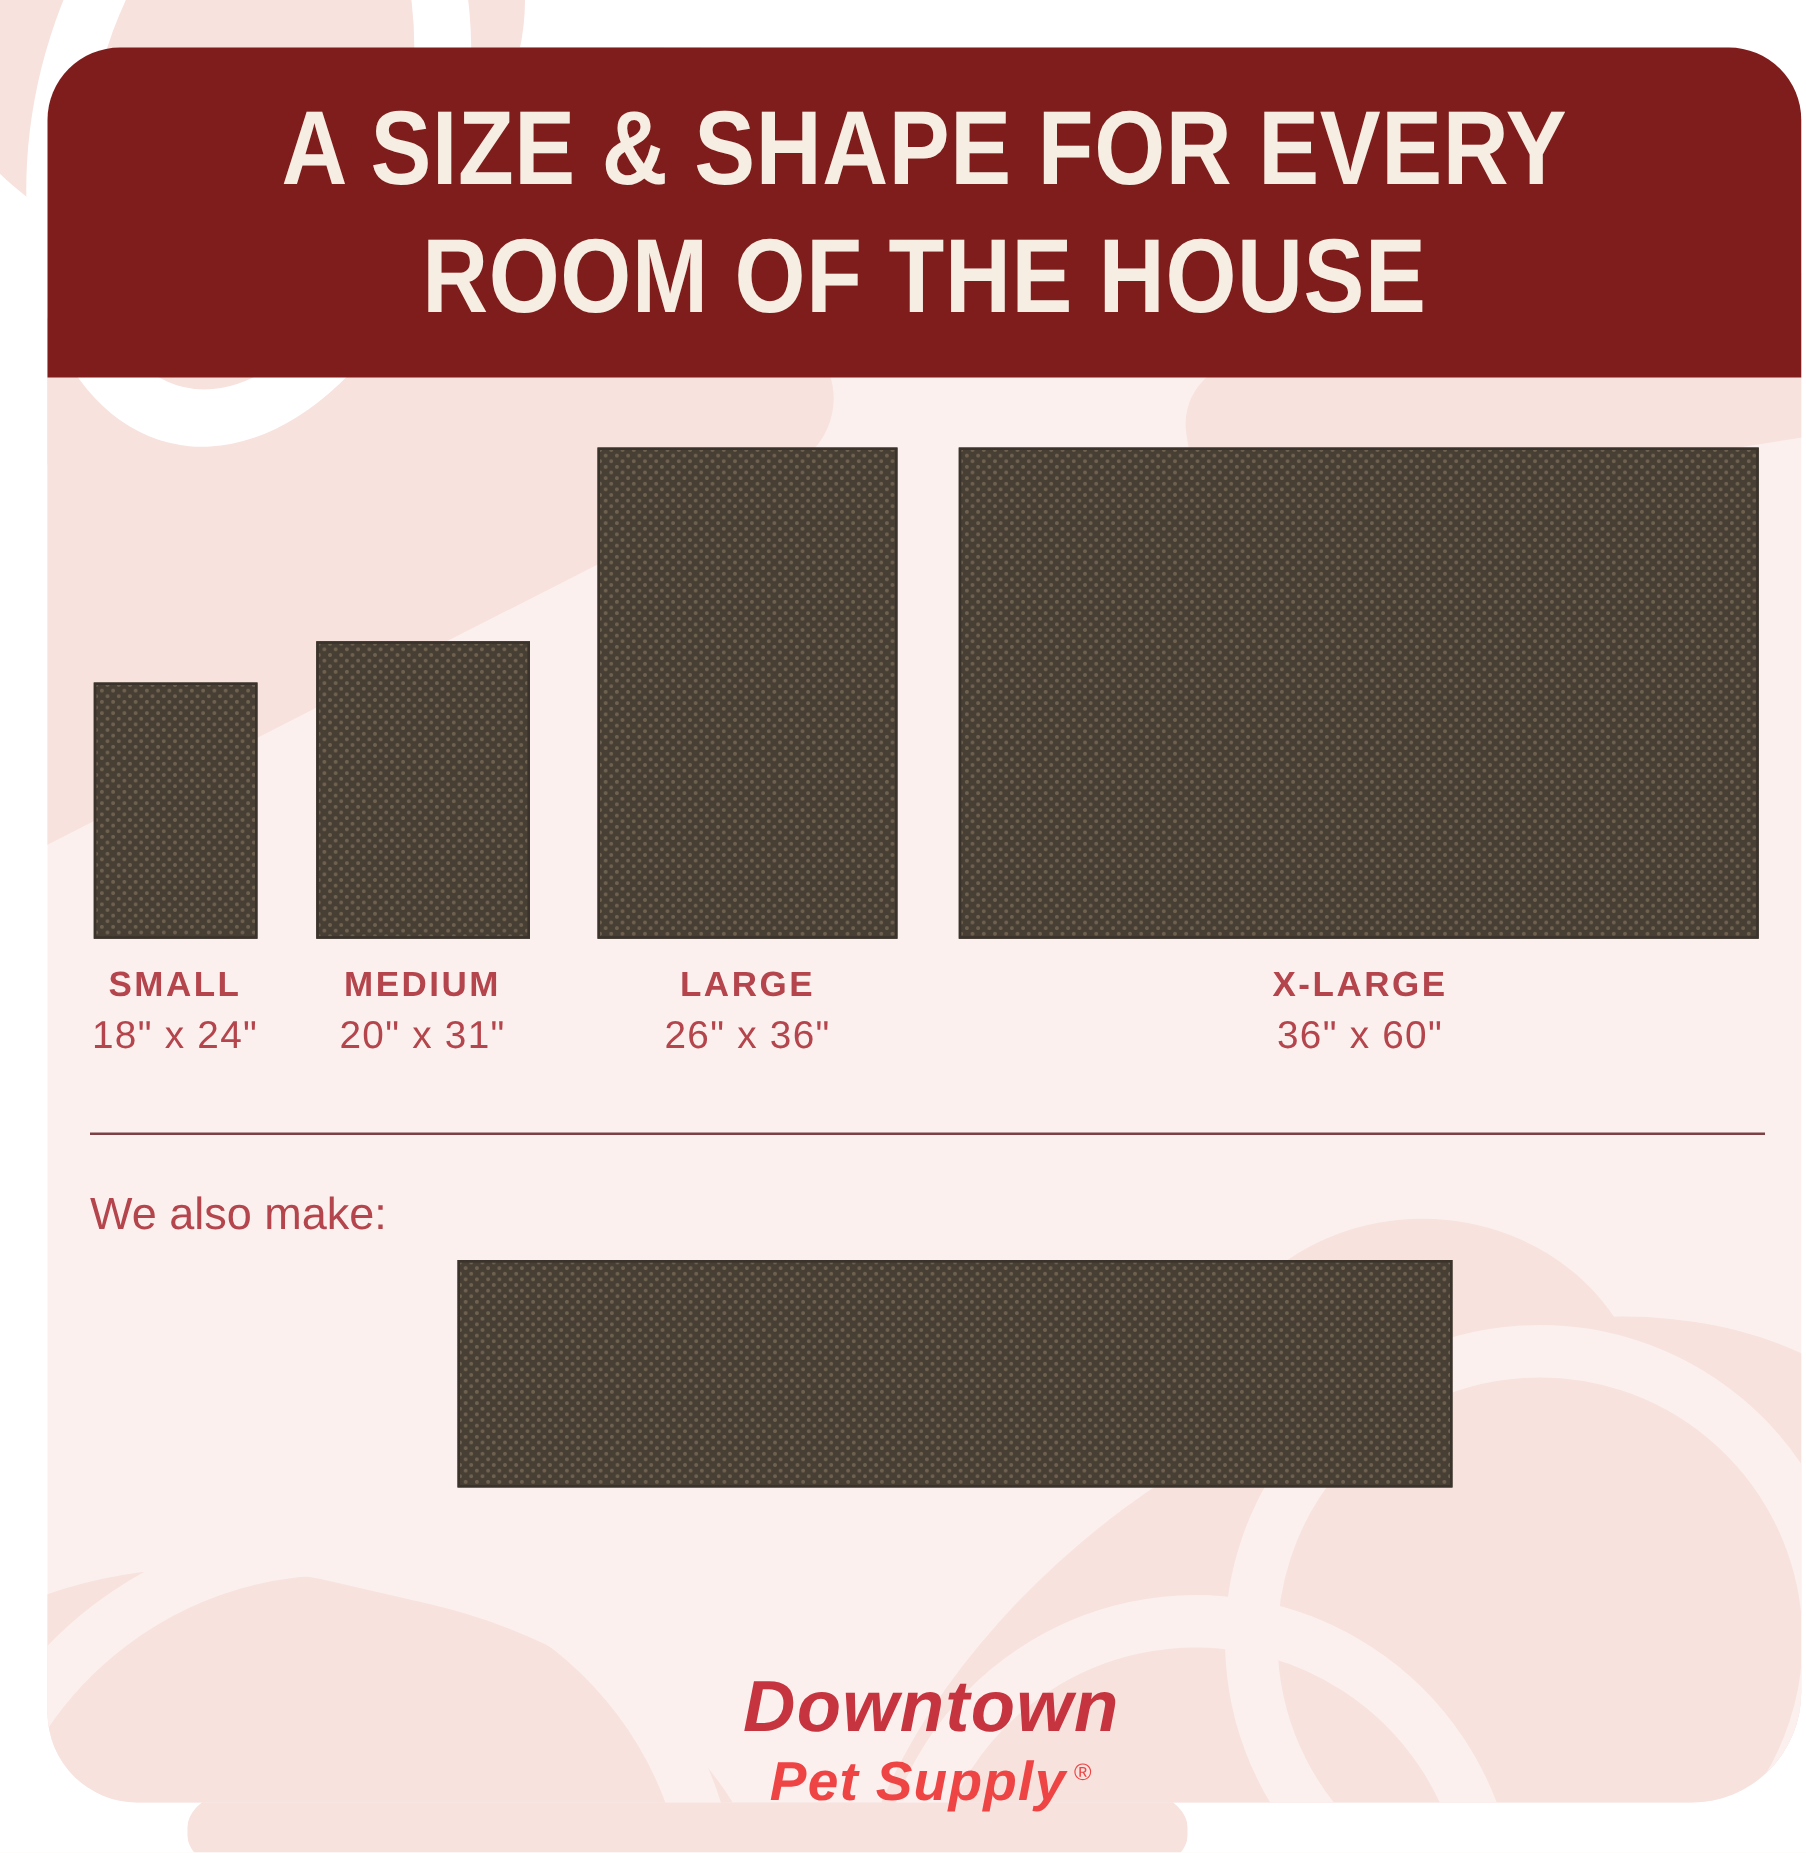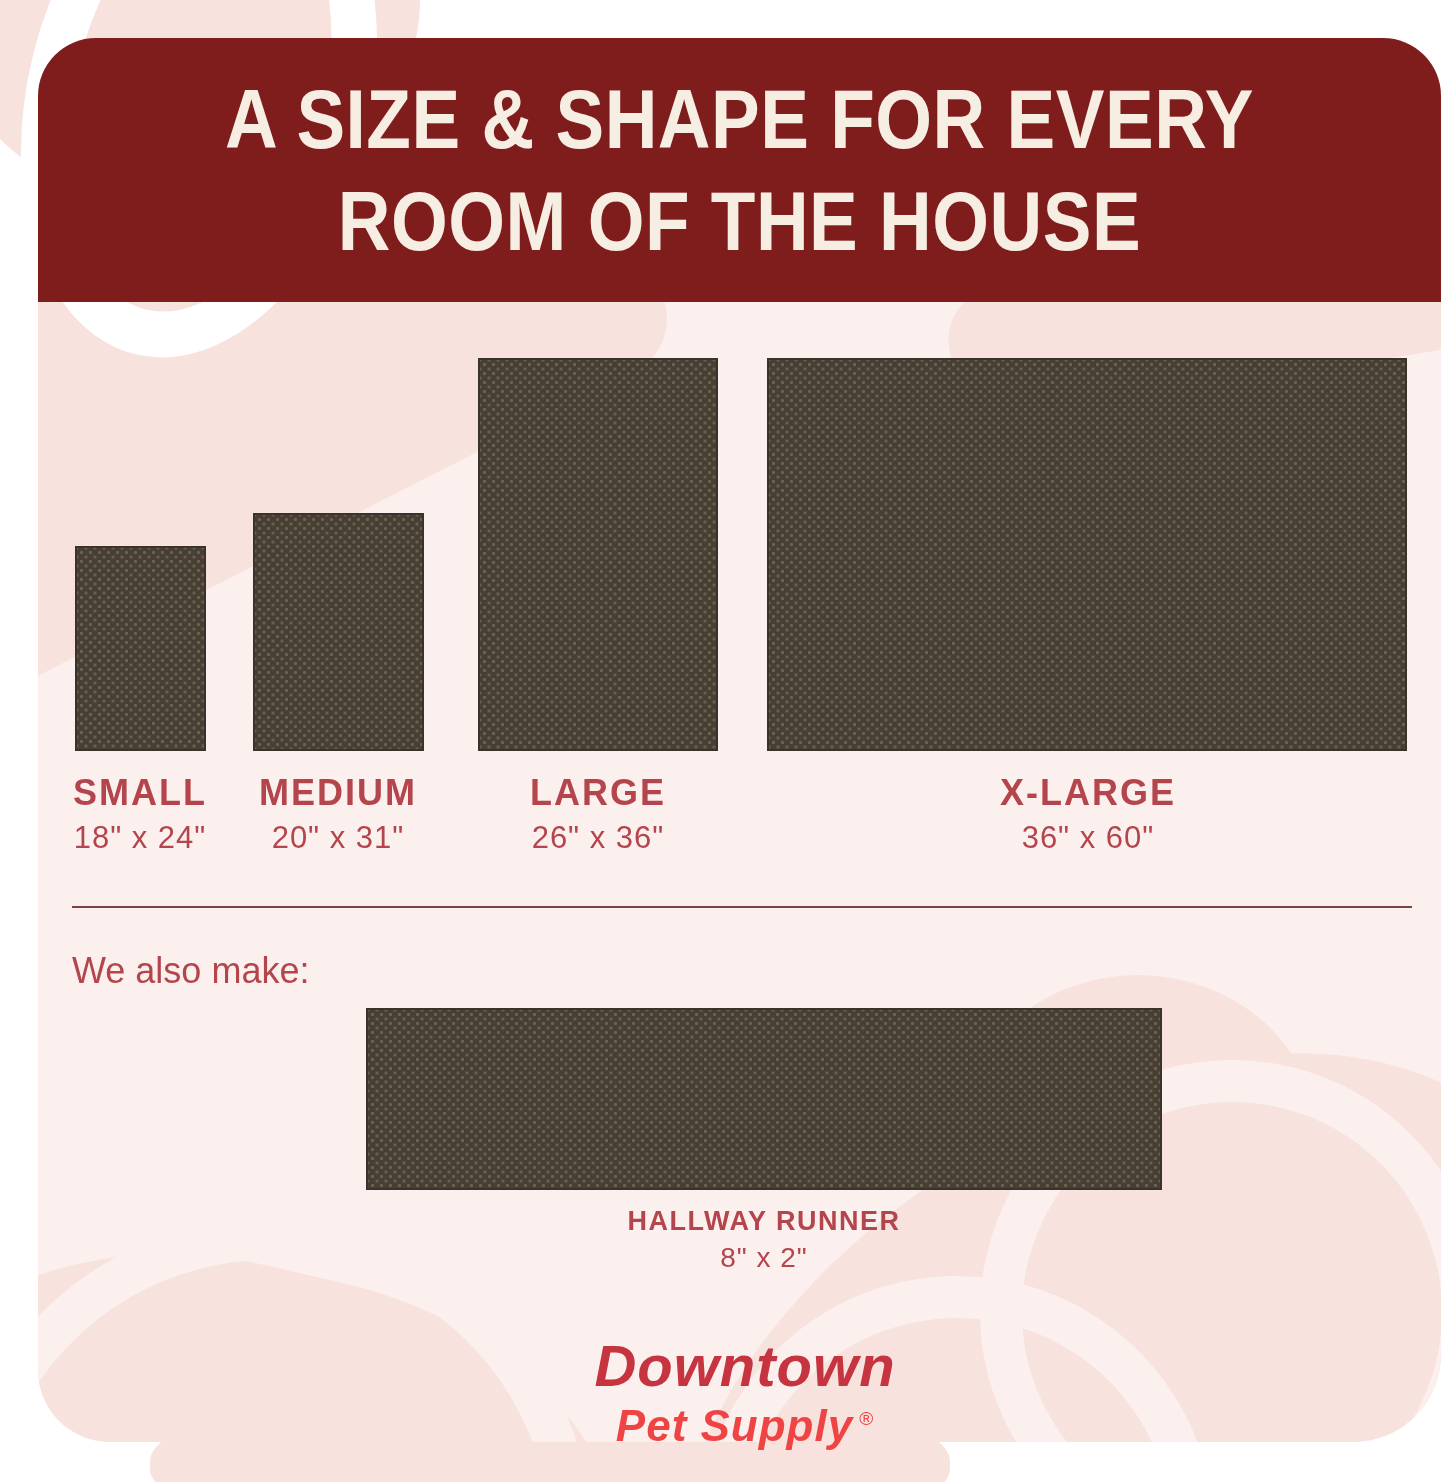--- a/index.html
+++ b/index.html
@@ -66,21 +66,21 @@
   .rug-medium{left:253px;top:513px; width:171px; height:238px;}
   .rug-large {left:478px;top:358px; width:240px; height:393px;}
   .rug-xlarge{left:767px;top:358px; width:640px; height:393px;}
   .rug-runner{left:366px;top:1008px;width:796px; height:182px;}
   
   .size-label{
     position:absolute;z-index:4;top:772px;
     transform:translateX(-50%);
     text-align:center;color:#b4454c;white-space:nowrap;
   }
-  .size-name{font-size:36px;font-weight:bold;letter-spacing:2px;}
+  .size-name{font-size:28px;font-weight:bold;letter-spacing:2px;}
   .size-dims{font-size:31px;font-weight:normal;letter-spacing:1px;margin-top:6px;}
   .lbl-small {left:140px;}
   .lbl-medium{left:338px;}
   .lbl-large {left:598px;}
   .lbl-xlarge{left:1088px;}
   .runner-label{top:1206px;left:764px;}
   .runner-label .size-name{font-size:27px;letter-spacing:1.5px;}
   .runner-label .size-dims{font-size:28px;margin-top:5px;}
   
   .divider{position:absolute;left:72px;top:906px;width:1340px;height:2px;background:#7d4044;z-index:4;}
@@ -139,23 +139,19 @@
   </div>
   <div class="size-label lbl-xlarge">
     <div class="size-name">X-LARGE</div>
     <div class="size-dims">36" x 60"</div>
   </div>
 
   <div class="divider"></div>
   <div class="also-make">We also make:</div>
 
   <div class="rug rug-runner"></div>
-  <div class="size-label runner-label">
-    <div class="size-name">HALLWAY RUNNER</div>
-    <div class="size-dims">8" x 2"</div>
-  </div>
 
   <div class="brand">
     <div class="brand-name">Downtown</div>
     <div class="brand-sub"><span>Pet Supply</span><span class="brand-reg">®</span></div>
   </div>
 
 </div>
 
 </body></html>

